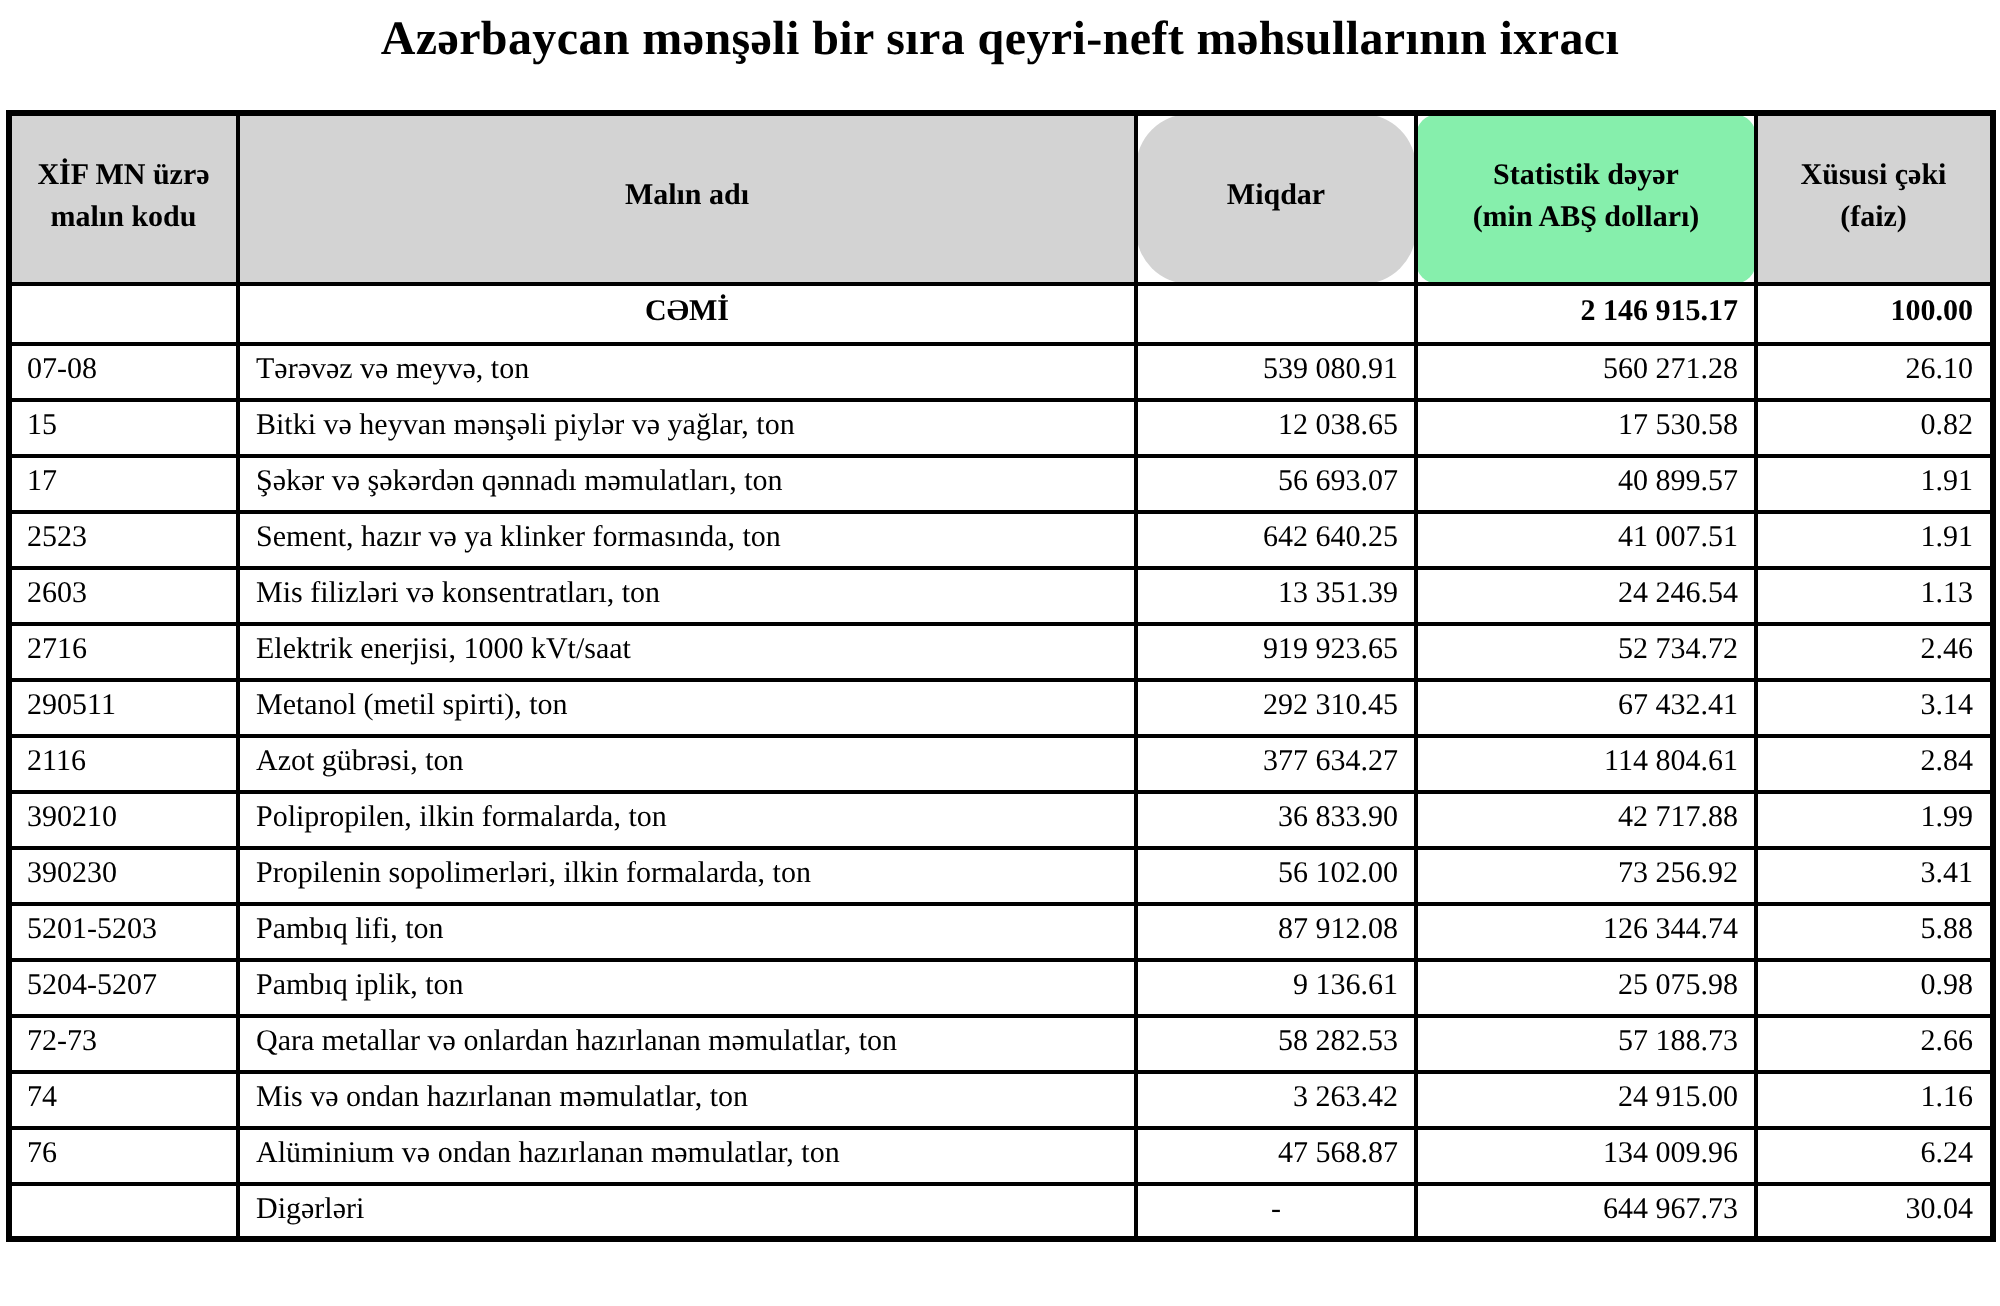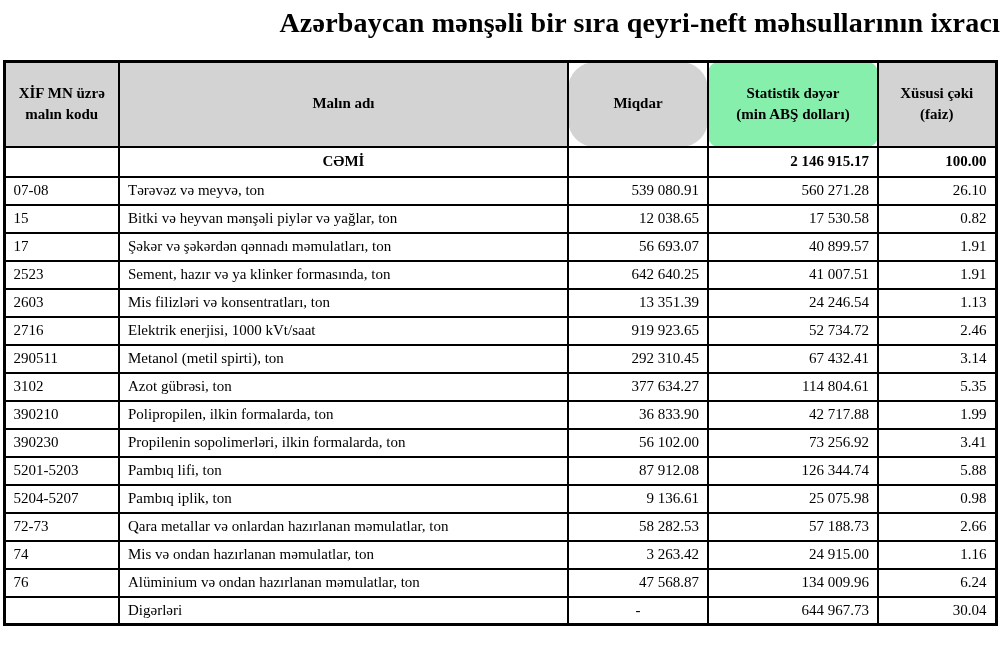--- a/index.html
+++ b/index.html
@@ -5,23 +5,23 @@
   * { margin: 0; padding: 0; box-sizing: border-box; }
   html, body { background: #ffffff; }
   body {
     width: 1000px;
     height: 653px;
     font-family: "Liberation Serif", serif;
     color: #000000;
     overflow: hidden;
   }
   .title {
-    text-align: right;
+    text-align: center;
     font-weight: bold;
-    font-size: 28px;
+    font-size: 24px;
     padding-top: 7px;
     letter-spacing: 0.2px;
   }
   table.export-table {
     table-layout: fixed;
     border-collapse: collapse;
     width: 992px;
     margin: 21px auto 0 auto;
     border: 3px solid #000000;
   }
@@ -131,25 +131,25 @@
         <td class="num">2.46</td>
       </tr>
       <tr>
         <td class="code">290511</td>
         <td class="name">Metanol (metil spirti), ton</td>
         <td class="num">292 310.45</td>
         <td class="num">67 432.41</td>
         <td class="num">3.14</td>
       </tr>
       <tr>
-        <td class="code">3102</td>
+        <td class="code">2116</td>
         <td class="name">Azot gübrəsi, ton</td>
         <td class="num">377 634.27</td>
         <td class="num">114 804.61</td>
-        <td class="num">5.35</td>
+        <td class="num">2.84</td>
       </tr>
       <tr>
         <td class="code">390210</td>
         <td class="name">Polipropilen, ilkin formalarda, ton</td>
         <td class="num">36 833.90</td>
         <td class="num">42 717.88</td>
         <td class="num">1.99</td>
       </tr>
       <tr>
         <td class="code">390230</td>

